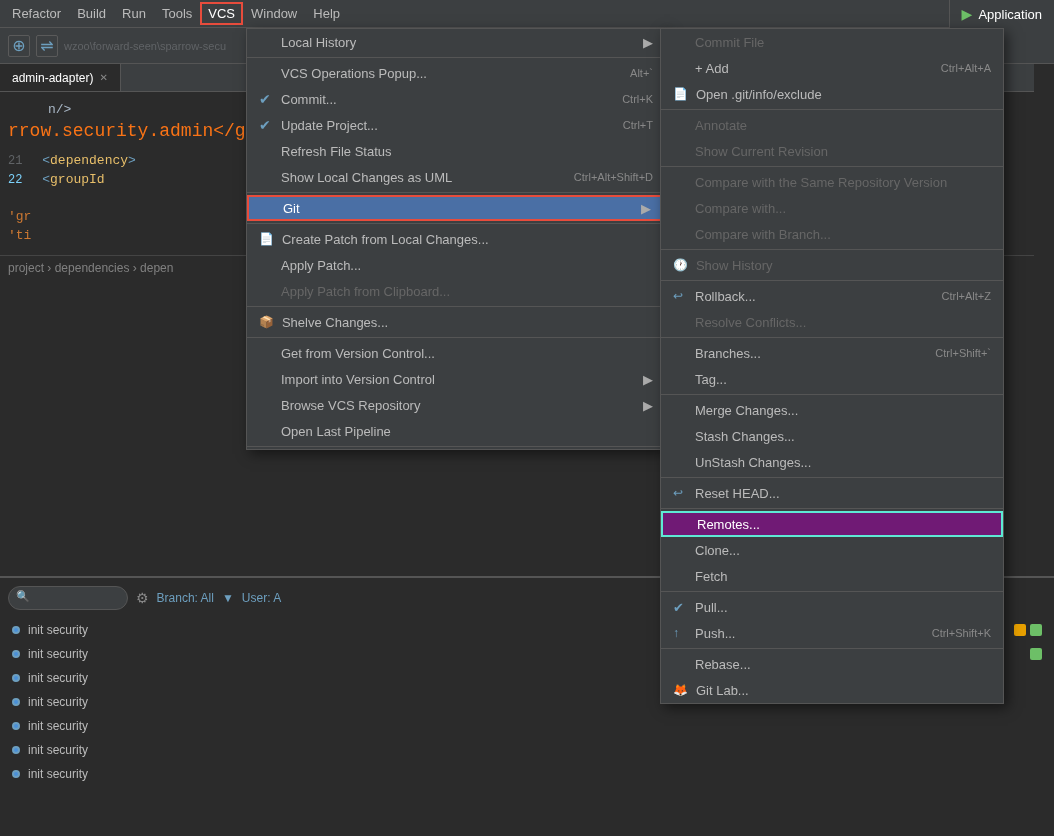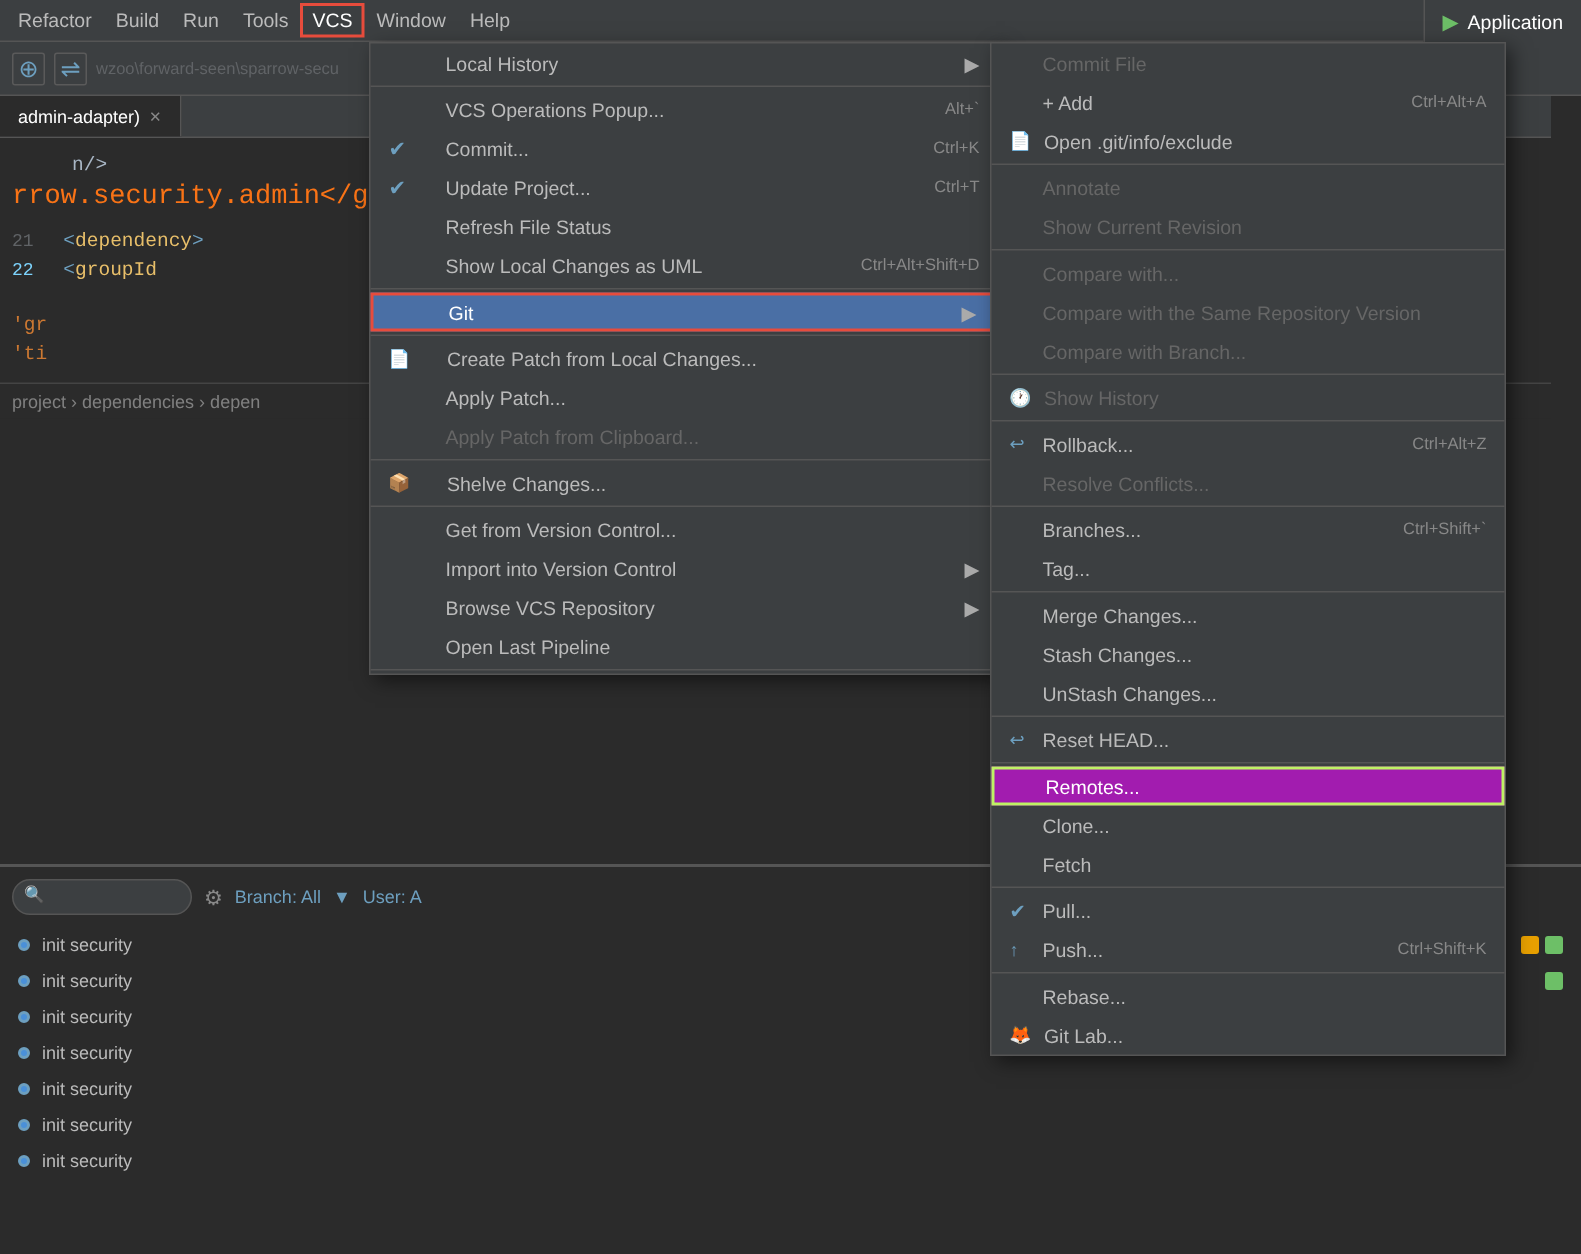--- a/index.html
+++ b/index.html
@@ -204,21 +204,21 @@
       background: #3c3f41;
       border: 1px solid #555;
       box-shadow: 4px 4px 12px rgba(0,0,0,0.5);
       z-index: 200;
     }
     .menu-item {
       height: 26px;
       display: flex;
       align-items: center;
       padding: 0 12px;
-      gap: 24px;
+      gap: 8px;
       cursor: pointer;
       font-size: 13px;
       color: #bbbbbb;
       position: relative;
     }
     .menu-item.active-git {
       background: #4a6fa5;
       color: #ffffff;
       border: 2px solid #e74c3c;
     }
@@ -265,23 +265,23 @@
       display: flex;
       align-items: center;
       padding: 0 12px;
       gap: 8px;
       cursor: pointer;
       font-size: 13px;
       color: #bbbbbb;
       position: relative;
     }
     .git-menu-item.highlighted {
-      background: #a21caf;
+      background: #701a75;
       color: #ffffff;
-      border: 2px solid #bef264;
+      border: 2px solid #5eead4;
     }
     .git-menu-item.disabled {
       color: #666;
     }
     .git-menu-item .shortcut {
       margin-left: auto;
       color: #888;
       font-size: 11px;
       text-align: right;
     }
@@ -562,25 +562,25 @@
     <span class="icon-space"></span>
     <span>Annotate</span>
   </div>
   <div class="git-menu-item disabled">
     <span class="icon-space"></span>
     <span>Show Current Revision</span>
   </div>
   <div class="git-menu-separator"></div>
   <div class="git-menu-item disabled">
     <span class="icon-space"></span>
+    <span>Compare with the Same Repository Version</span>
+  </div>
+  <div class="git-menu-item disabled">
+    <span class="icon-space"></span>
     <span>Compare with...</span>
-  </div>
-  <div class="git-menu-item disabled">
-    <span class="icon-space"></span>
-    <span>Compare with the Same Repository Version</span>
   </div>
   <div class="git-menu-item disabled">
     <span class="icon-space"></span>
     <span>Compare with Branch...</span>
   </div>
   <div class="git-menu-separator"></div>
   <div class="git-menu-item disabled">
     <span style="color:#666;font-size:12px;min-width:14px;">🕐</span>
     <span>Show History</span>
   </div>

